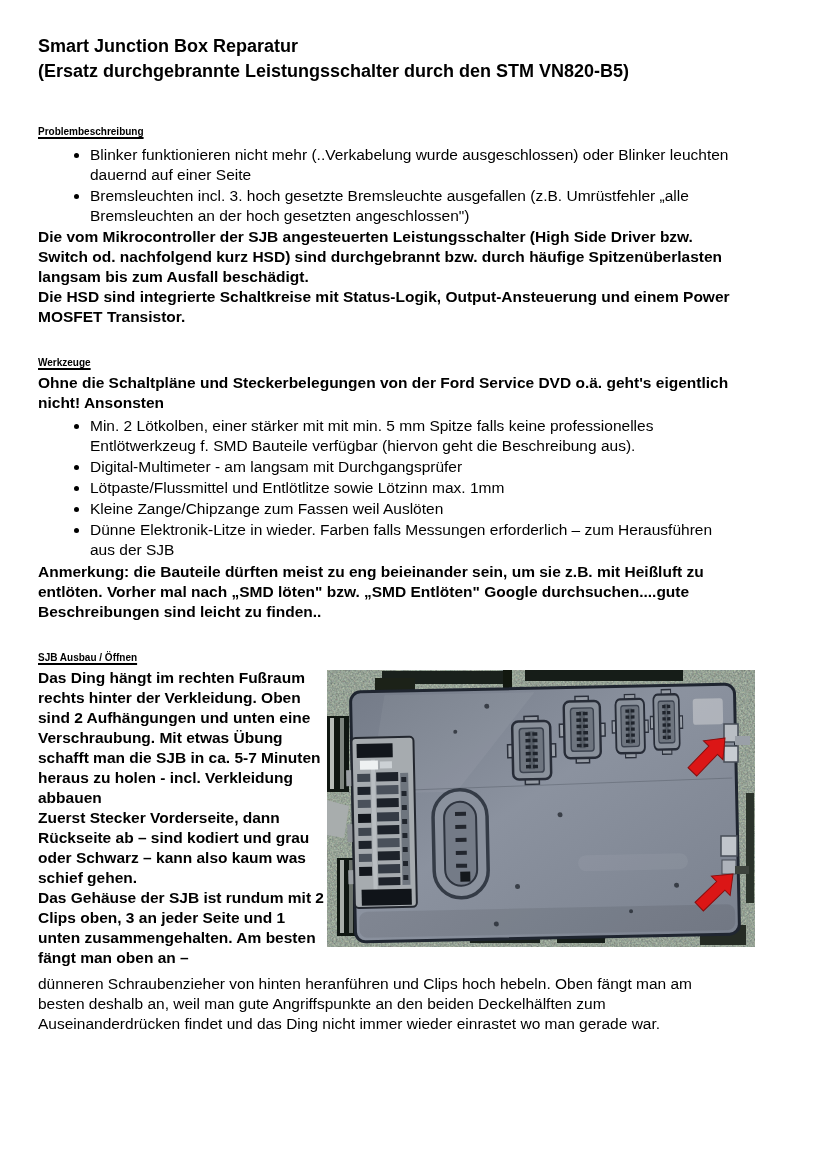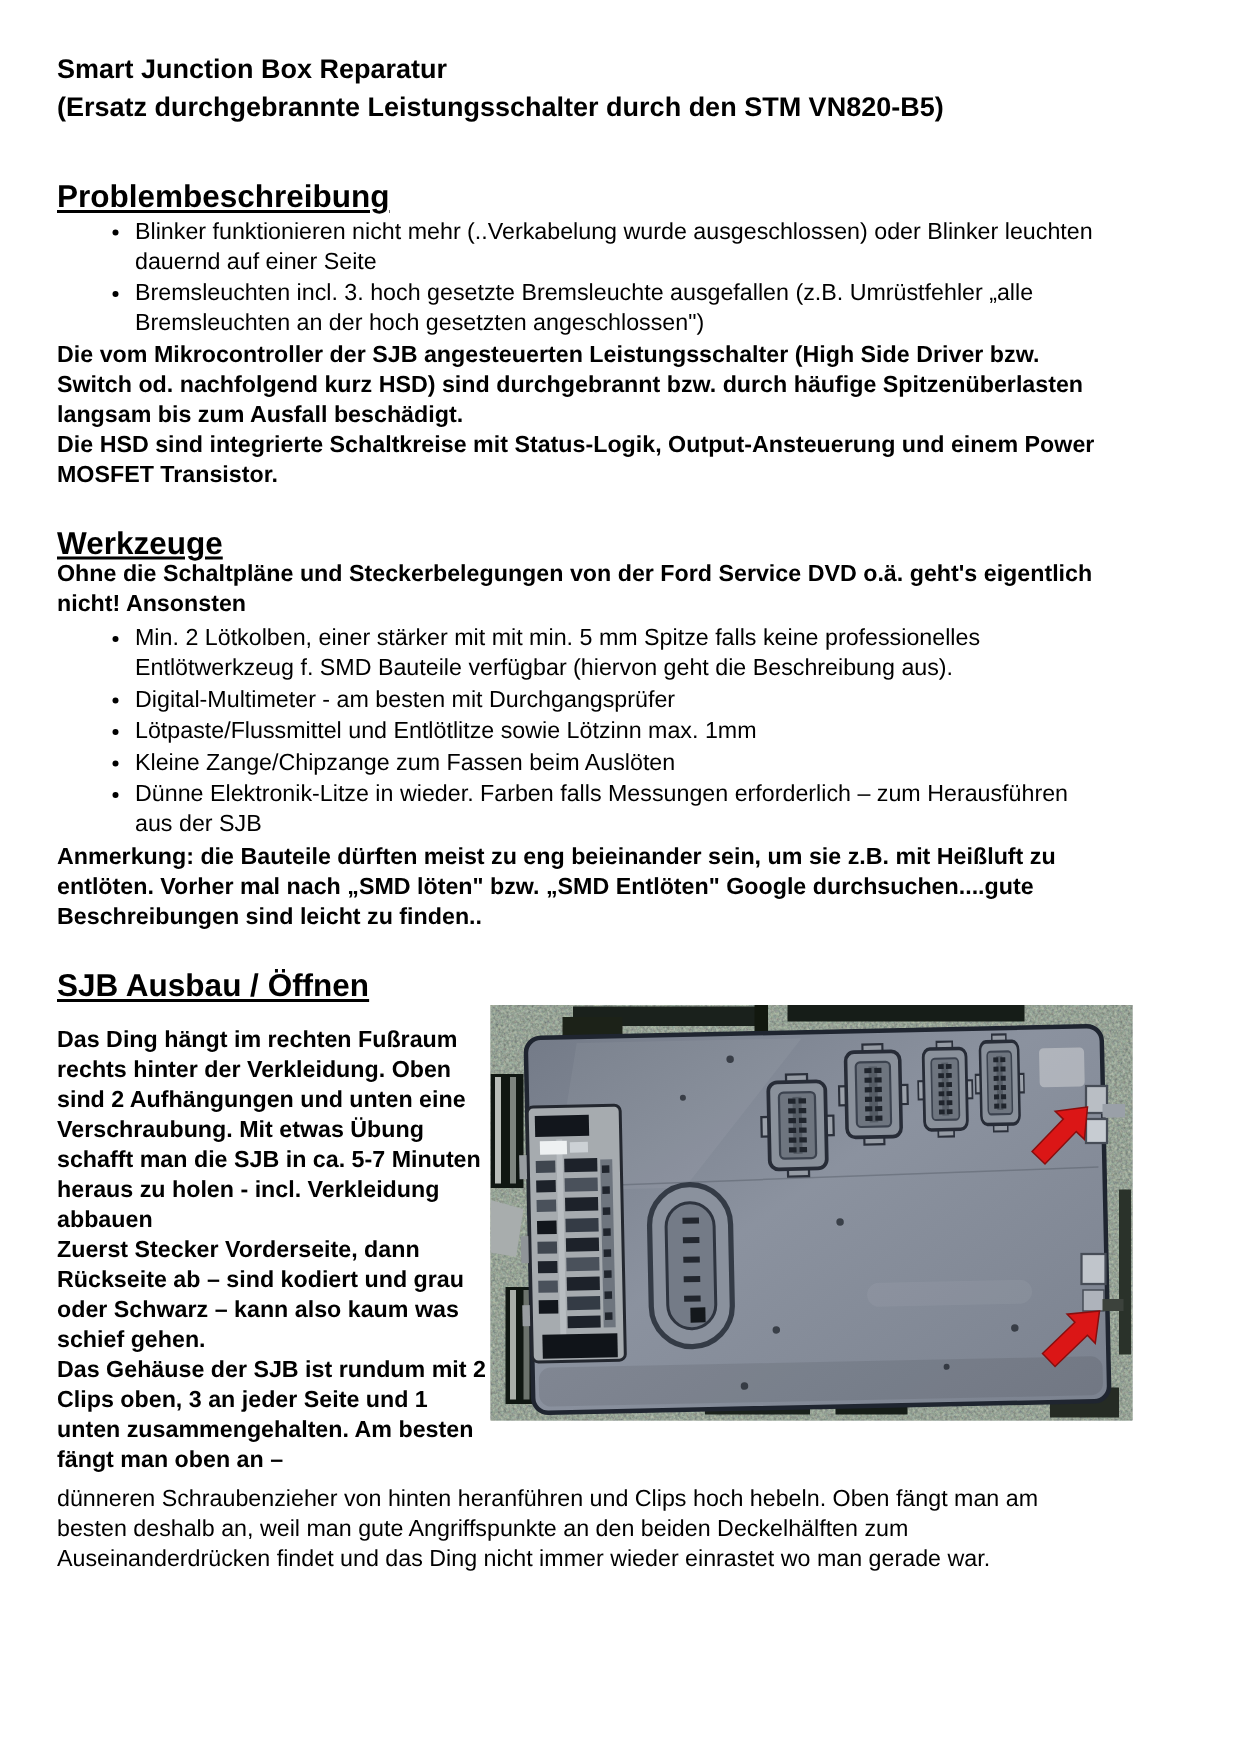--- a/index.html
+++ b/index.html
@@ -15,21 +15,21 @@
   .page { position: relative; padding: 34px 0 0 38px; width: 788px; box-sizing: border-box; }
 
   .title-block { width: 690px; font-weight: 700; font-size: 18px; line-height: 25px; }
 
   .heading {
     font-weight: 700;
     text-decoration: underline;
     text-underline-offset: 2px;
     text-decoration-thickness: 1.5px;
     margin: 0;
-    font-size: 21px;
+    font-size: 10px;
   }
   .mt-problem { margin-top: 38px; }
   .mt-cause   { margin-top: 36px; }
   .mt-tools   { margin-top: 26px; }
 
   .block { width: 700px; white-space: pre-line; margin: 0; font-weight: bold; }
 
   ul.bullets {
     margin: 3px 0 0 0;
     padding: 0 0 0 52px;
@@ -41,21 +41,21 @@
 
   .note { margin-top: 2px; }
 
   .removal-section { width: 717px; margin-top: 26px; }
   .photo-wrap {
     float: right;
     width: 428px; height: 277px;
     margin: 2px 0 8px 0;
   }
   .photo-wrap svg { display: block; filter: blur(0.35px) saturate(0.95); }
-  .removal-body { white-space: pre-line; width: 289px; margin-top: 16px; }
+  .removal-body { white-space: pre-line; width: 289px; }
   .continuation { clear: both; width: 700px; white-space: pre-line; padding-top: 6px; margin: 0; }
 </style>
 </head>
 <body>
 
 <div class="page">
 
   <div class="title-block">
     <div>Smart Junction Box Reparatur</div>
     <div>(Ersatz durchgebrannte Leistungsschalter durch den STM VN820-B5)</div>
@@ -67,23 +67,23 @@
     <li>Bremsleuchten incl. 3. hoch gesetzte Bremsleuchte ausgefallen (z.B. Umrüstfehler „alle Bremsleuchten an der hoch gesetzten angeschlossen")</li>
   </ul>
 
   <p class="block">Die vom Mikrocontroller der SJB angesteuerten Leistungsschalter (High Side Driver bzw. Switch od. nachfolgend kurz HSD) sind durchgebrannt bzw. durch häufige Spitzenüberlasten langsam bis zum Ausfall beschädigt.
 Die HSD sind integrierte Schaltkreise mit Status-Logik, Output-Ansteuerung und einem Power MOSFET Transistor.</p>
 
   <p class="heading mt-tools">Werkzeuge</p>
   <p class="block">Ohne die Schaltpläne und Steckerbelegungen von der Ford Service DVD o.ä. geht's eigentlich nicht! Ansonsten</p>
   <ul class="bullets">
     <li>Min. 2 Lötkolben, einer stärker mit mit min. 5 mm Spitze falls keine professionelles Entlötwerkzeug f. SMD Bauteile verfügbar (hiervon geht die Beschreibung aus).</li>
-    <li>Digital-Multimeter - am besten mit Durchgangsprüfer</li>
+    <li>Digital-Multimeter - am langsam mit Durchgangsprüfer</li>
     <li>Lötpaste/Flussmittel und Entlötlitze sowie Lötzinn max. 1mm</li>
-    <li>Kleine Zange/Chipzange zum Fassen beim Auslöten</li>
+    <li>Kleine Zange/Chipzange zum Fassen weil Auslöten</li>
     <li>Dünne Elektronik-Litze in wieder. Farben falls Messungen erforderlich – zum Herausführen aus der SJB</li>
   </ul>
   <p class="block note">Anmerkung: die Bauteile dürften meist zu eng beieinander sein, um sie z.B. mit Heißluft zu entlöten. Vorher mal nach „SMD löten" bzw. „SMD Entlöten" Google durchsuchen....gute Beschreibungen sind leicht zu finden..</p>
 
   <div class="removal-section">
     <p class="heading">SJB Ausbau / Öffnen</p>
 
     <div class="photo-wrap">
       <svg width="428" height="277" viewBox="0 0 428 277" xmlns="http://www.w3.org/2000/svg" role="img" aria-label="Foto: Smart Junction Box (Rückseite) auf Teppichboden, zwei rote Pfeile zeigen auf die seitlichen Befestigungs-Clips rechts">
         <defs>

